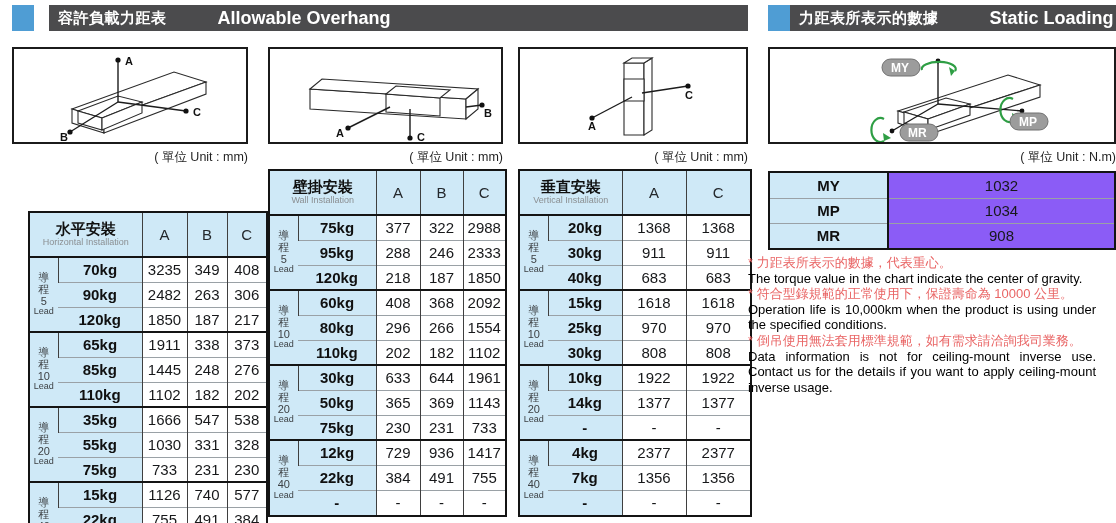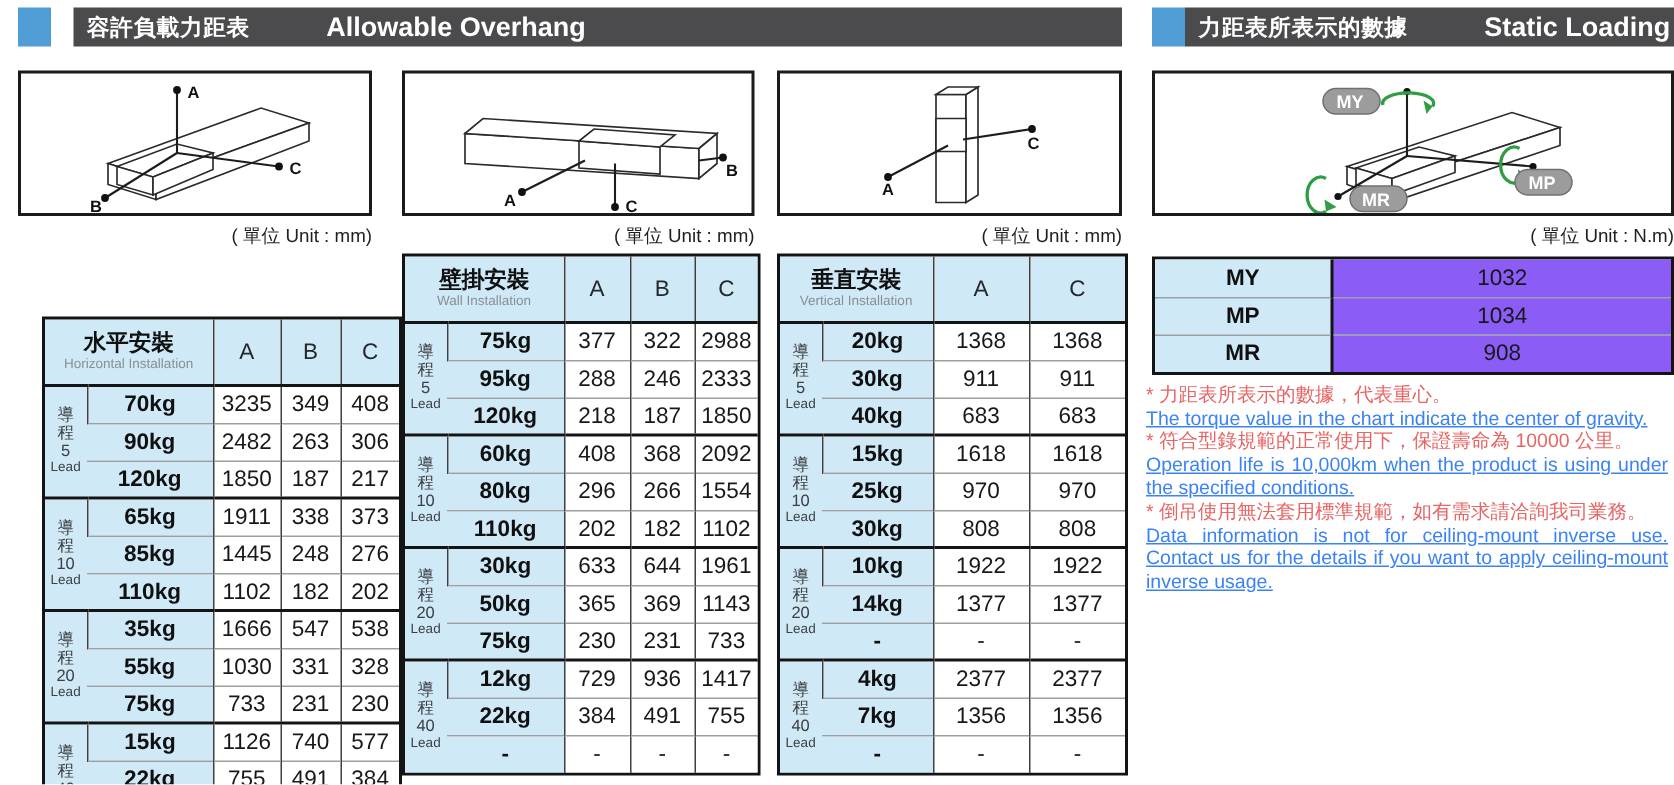--- a/index.html
+++ b/index.html
@@ -49,23 +49,23 @@
   
   #moment-wrap{position:absolute;left:768px;top:171px;width:348px;border:2px solid #141414;box-sizing:border-box;background:#fff;}
   table.mt{border-collapse:collapse;table-layout:fixed;width:100%;}
   table.mt tr{height:25px;}
   table.mt td{text-align:center;vertical-align:middle;padding:0;border-top:1px solid #9aa1a6;}
   table.mt tr:first-child td{border-top:none;}
   td.mlabel{background:#cfe9f7;font-weight:bold;font-size:15px;color:#101010;border-right:2px solid #141414;}
   td.mval{background:#8b5cf6;font-size:15px;color:#17181a;}
 
   
-  #notes{position:absolute;left:764px;top:255px;width:348px;font-size:13px;line-height:1.2;}
+  #notes{position:absolute;left:748px;top:255px;width:348px;font-size:13px;line-height:1.2;}
   .note-cn{color:#e96464;margin:0;}
-  .note-en{color:#3b82f6;margin:0;text-align:justify;text-decoration:underline;}
+  .note-en{color:#000000;margin:0;text-align:justify;}
 </style>
 </head>
 <body>
 
 <div id="canvas">
 
   <div class="hbar" style="left:12px;width:736px;gap:15px;">
     <div class="sq"></div>
     <div class="bar">
       <span class="cn">容許負載力距表</span>

